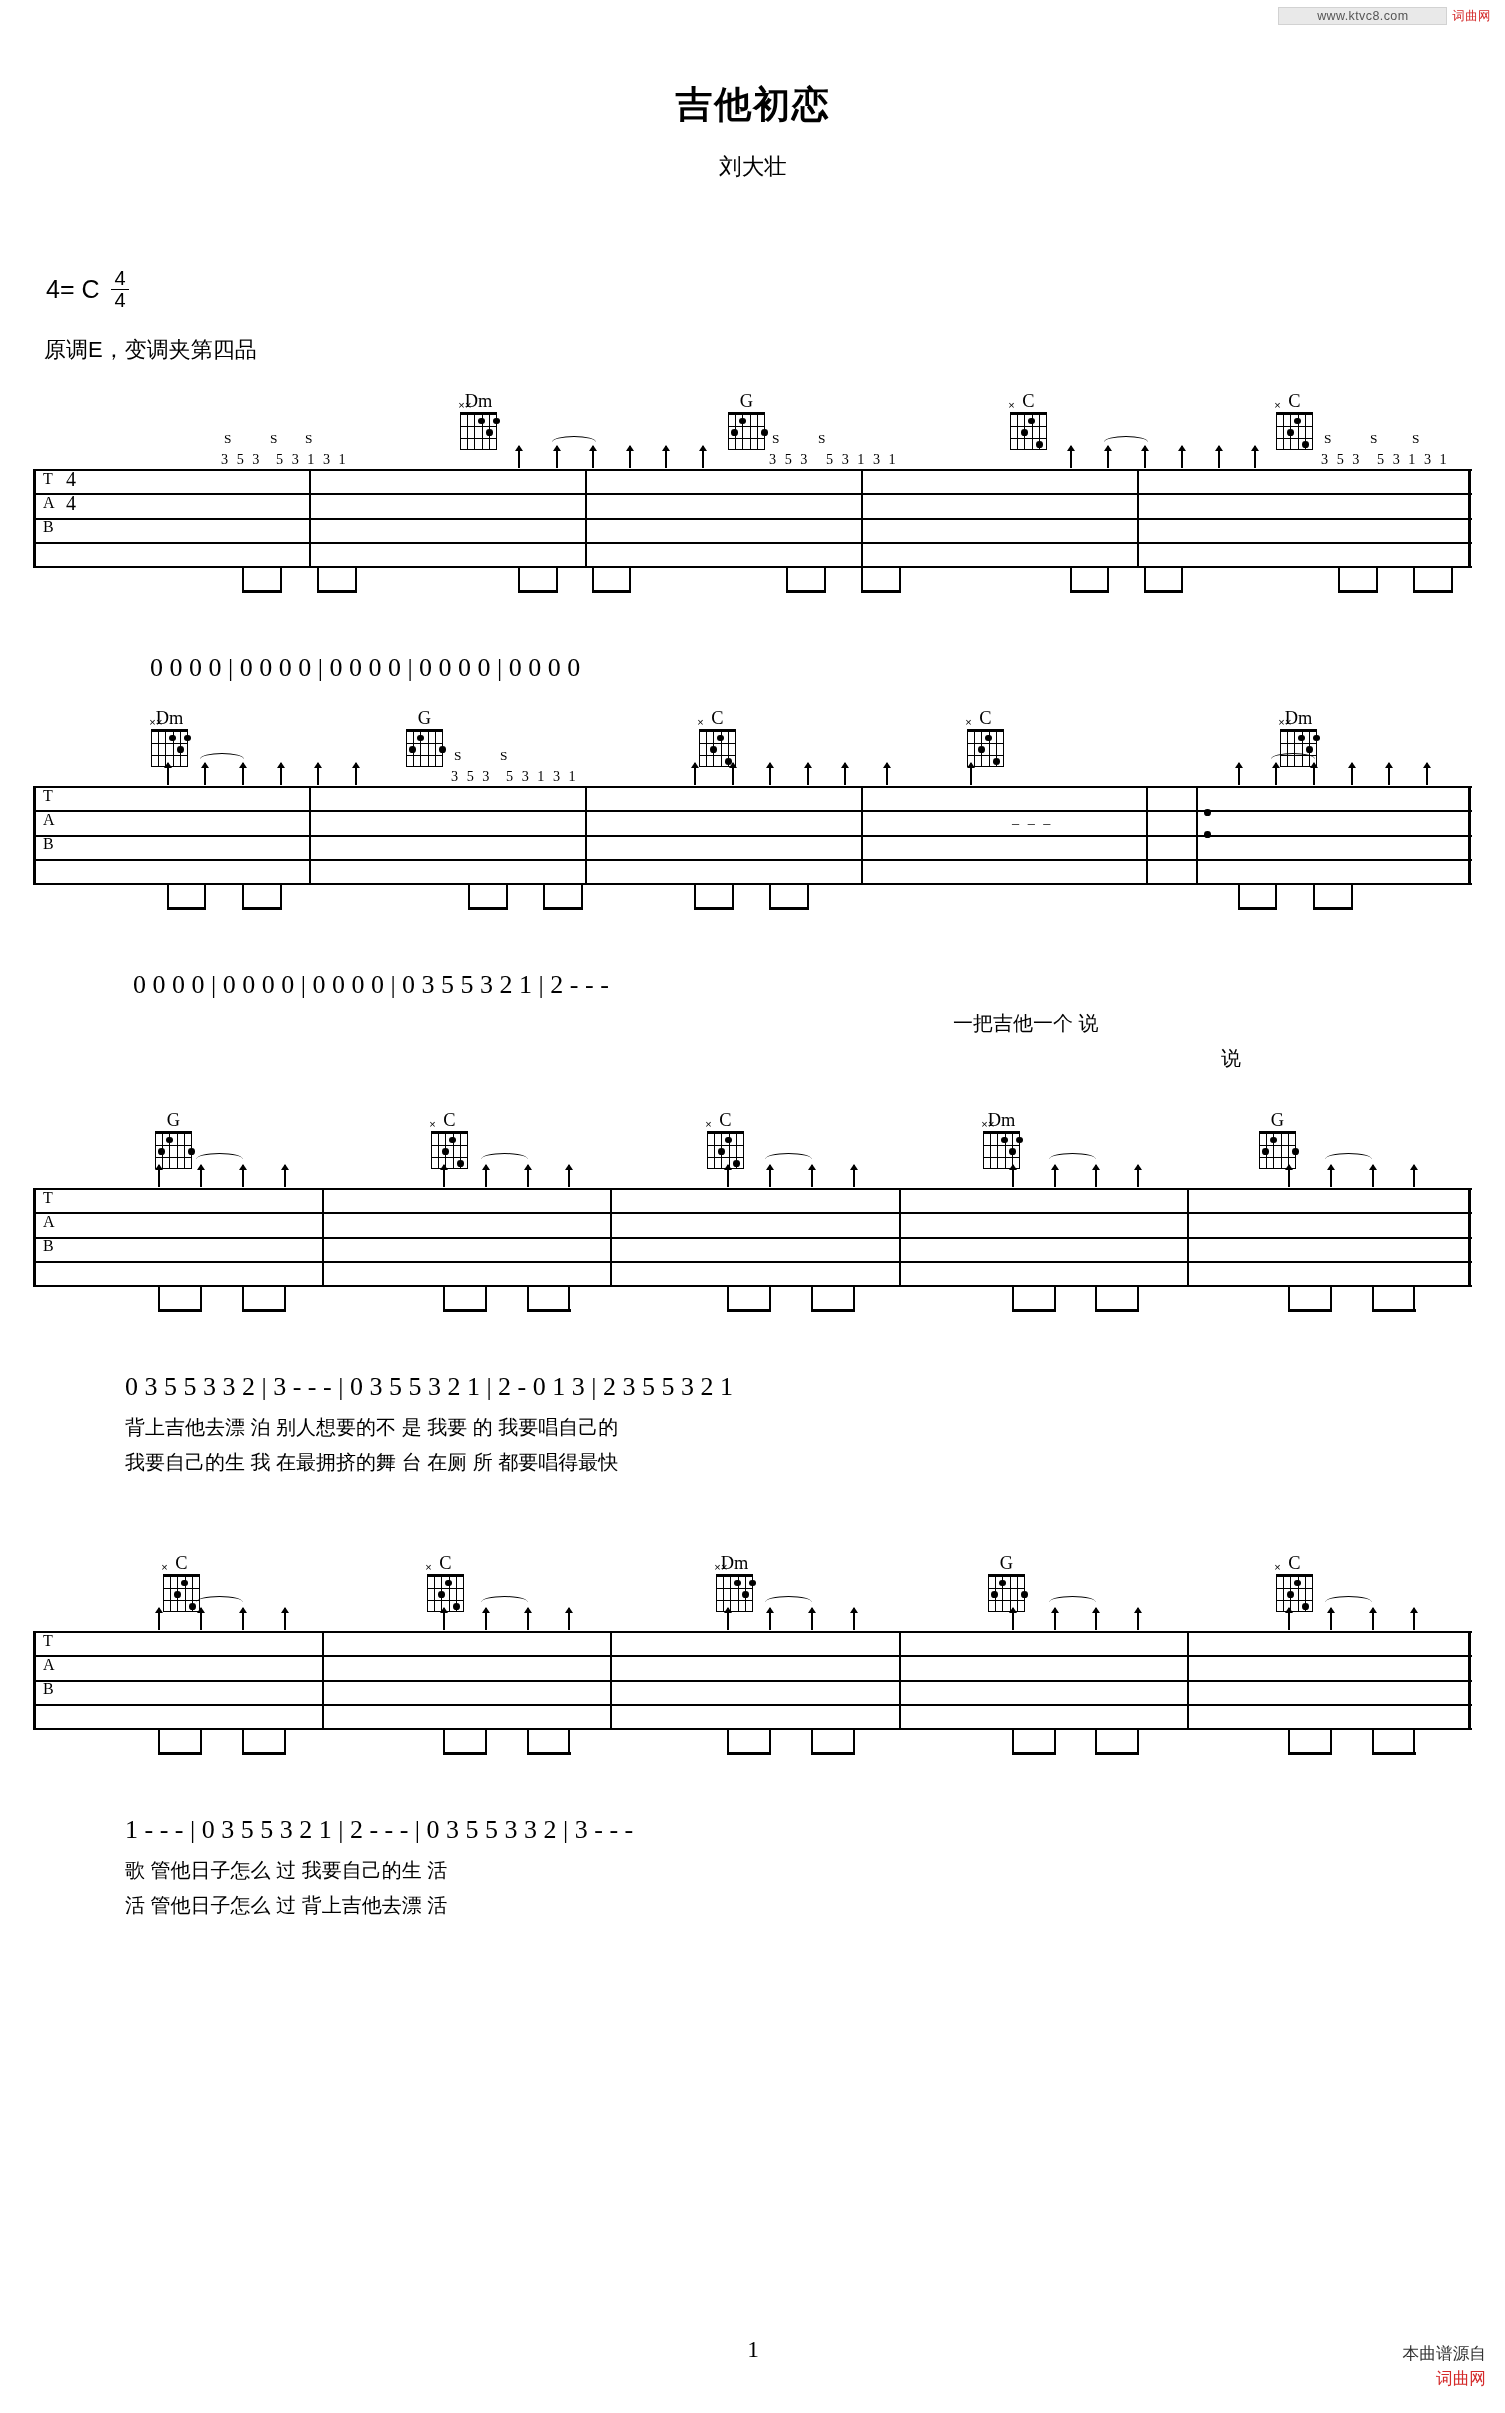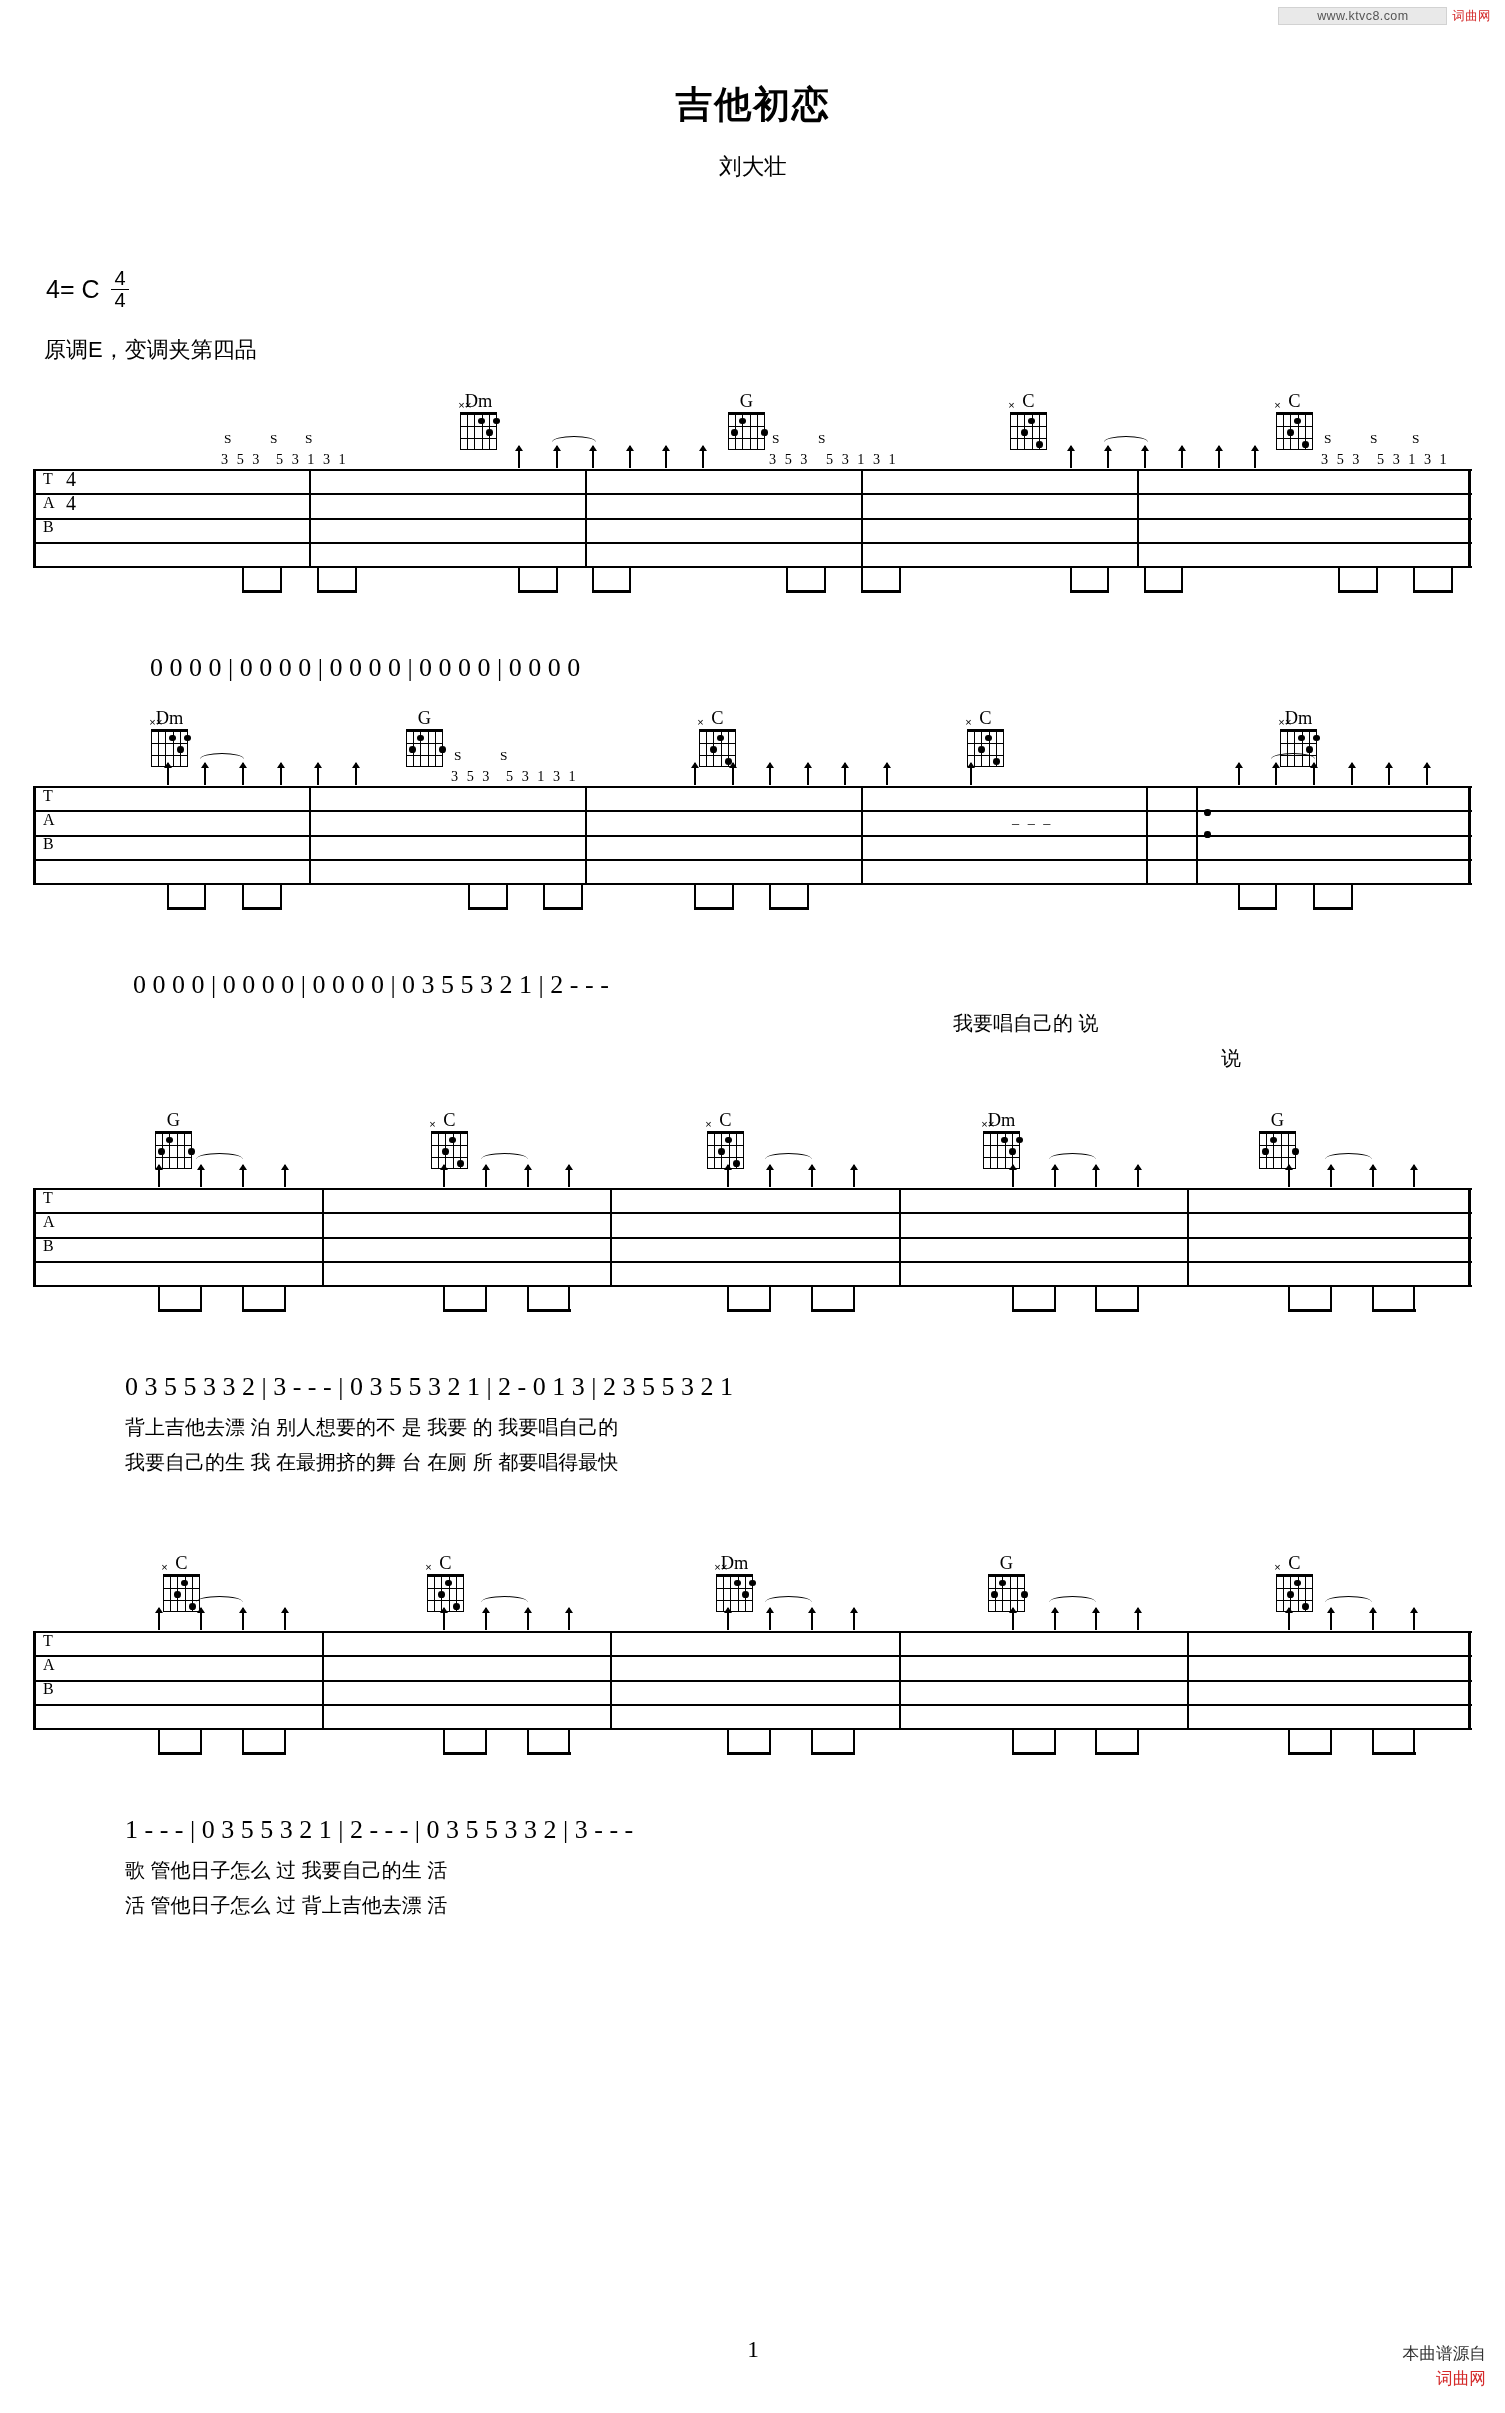--- a/index.html
+++ b/index.html
@@ -641,21 +641,21 @@
       <div class="beam" style="left:736px; top:121px; width:39px;"></div>
       <div class="stem" style="left:1205px; top:97px; height:27px;"></div>
       <div class="stem" style="left:1242px; top:97px; height:27px;"></div>
       <div class="beam" style="left:1205px; top:121px; width:39px;"></div>
       <div class="stem" style="left:1280px; top:97px; height:27px;"></div>
       <div class="stem" style="left:1318px; top:97px; height:27px;"></div>
       <div class="beam" style="left:1280px; top:121px; width:39px;"></div>
     </div>
 
     <div class="numrow" style="left:100px; top:251px;">0  0   0   0 | 0  0   0   0 | 0  0   0   0 | 0  3 5 5 3 2 1 | 2  -  -  -</div>
-    <div class="lyricrow" style="left:920px; top:291px;">我要唱自己的    说</div>
+    <div class="lyricrow" style="left:920px; top:291px;">一把吉他一个    说</div>
     <div class="lyricrow" style="left:1188px; top:326px;">说</div>
   </div>
 
   <div class="system" style="top:1121px;">
 
     <div class="chord" style="left:117px; top:-10px;">
       <div class="cname">G</div>
       <div class="grid">
         <div class="v" style="left:0"></div>
           <div class="v" style="left:6.7px"></div>

